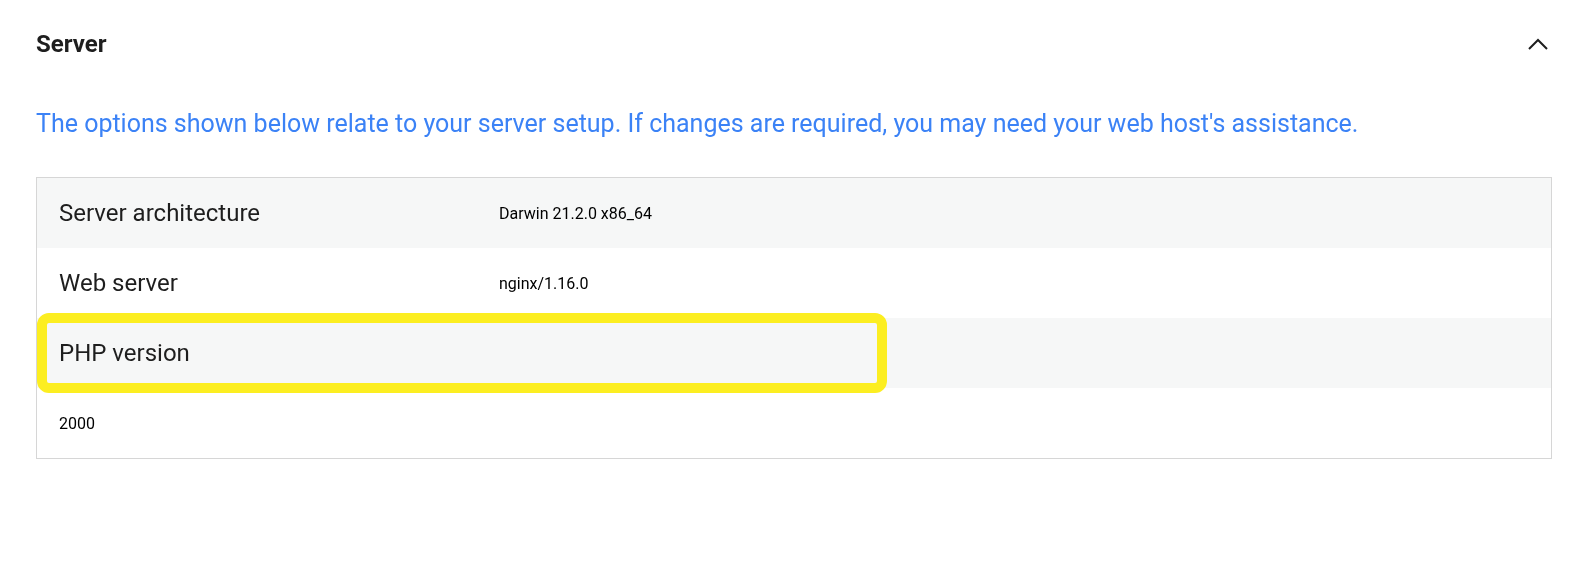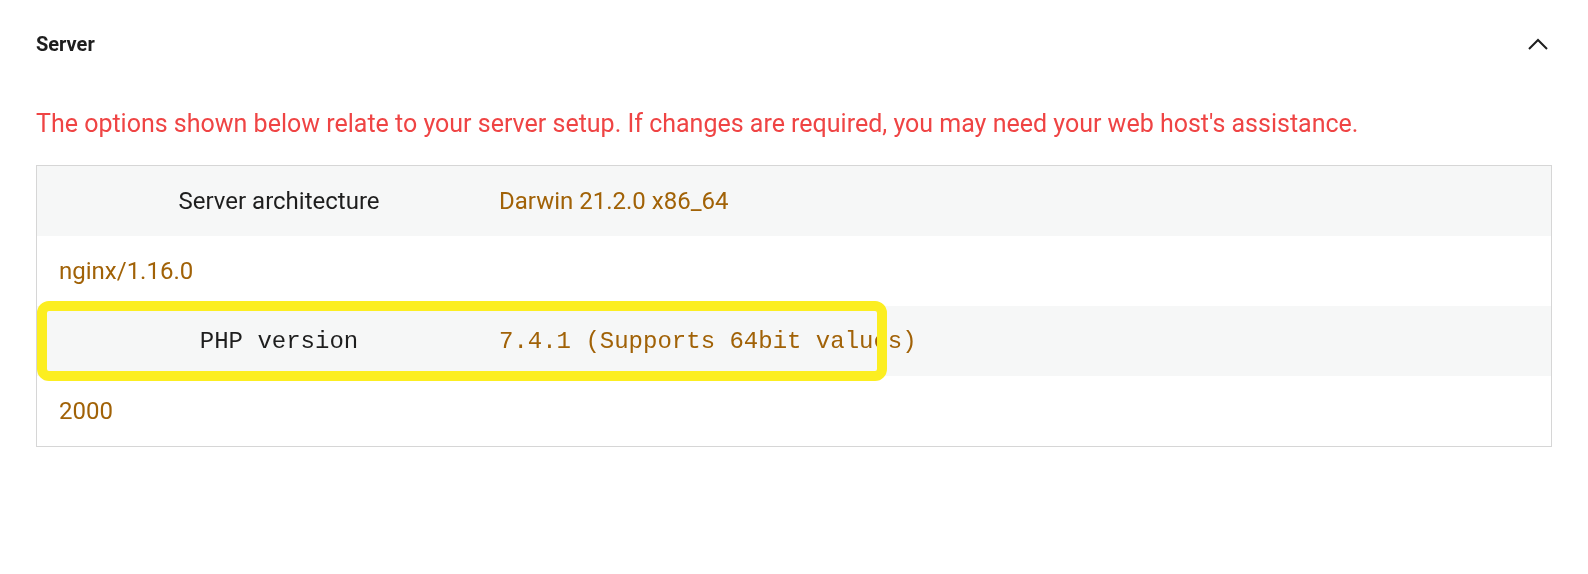--- a/index.html
+++ b/index.html
@@ -13,75 +13,73 @@
       padding: 30px 36px;
       color: #1e1e1e;
     }
     .section-header {
       display: flex;
       justify-content: space-between;
       align-items: center;
       margin-bottom: 48px;
     }
     .section-title {
-      font-size: 20px;
+      font-size: 24px;
       font-weight: 700;
       color: #1e1e1e;
     }
     .chevron {
       width: 28px;
       height: 28px;
       display: flex;
       align-items: center;
       justify-content: center;
       cursor: pointer;
     }
     .chevron svg {
       width: 22px;
       height: 14px;
       stroke: #1e1e1e;
       stroke-width: 2;
       fill: none;
     }
     .section-description {
       font-size: 25px;
-      color: #ef4444;
-      margin-bottom: 24px;
+      color: #3b82f6;
+      margin-bottom: 36px;
       line-height: 1.4;
     }
     .info-table {
       width: 100%;
       border: 1px solid #d6d6d6;
       border-collapse: collapse;
-      text-align: center;
     }
     .info-row {
       display: flex;
       align-items: center;
       min-height: 70px;
       padding: 18px 22px;
     }
     .info-row:nth-child(odd) {
       background: #f6f7f7;
     }
     .info-row:nth-child(even) {
       background: #fff;
     }
     .info-label {
       width: 440px;
       font-size: 24px;
       color: #1e1e1e;
     }
     .info-value {
-      font-size: 24px;
-      color: #a16207;
+      font-size: 16px;
+      color: #000000;
     }
     .highlight-wrap {
       position: relative;
-      font-family: Liberation Mono, monospace;
     }
     .highlight-box {
       position: absolute;
       left: 0;
       top: -5px;
       bottom: -5px;
       width: 850px;
       border: 10px solid #fcee21;
       border-radius: 12px;
       pointer-events: none;
@@ -101,23 +99,23 @@
 </div>
 
 <p class="section-description">The options shown below relate to your server setup. If changes are required, you may need your web host's assistance.</p>
 
 <div class="info-table">
   <div class="info-row">
     <div class="info-label">Server architecture</div>
     <div class="info-value">Darwin 21.2.0 x86_64</div>
   </div>
   <div class="info-row">
+    <div class="info-label">Web server</div>
     <div class="info-value">nginx/1.16.0</div>
   </div>
   <div class="info-row highlight-wrap">
     <div class="info-label">PHP version</div>
-    <div class="info-value">7.4.1 (Supports 64bit values)</div>
     <div class="highlight-box"></div>
   </div>
   <div class="info-row">
     <div class="info-value">2000</div>
   </div>
 </div>
 
 </body></html>

